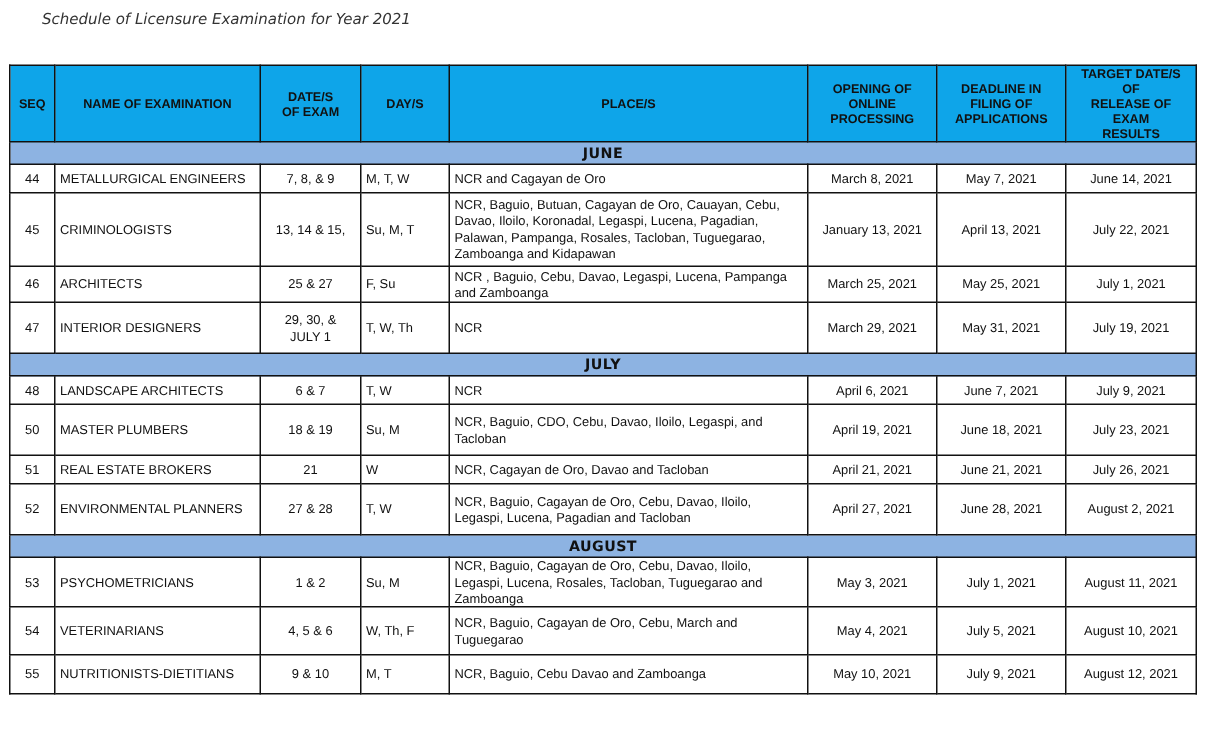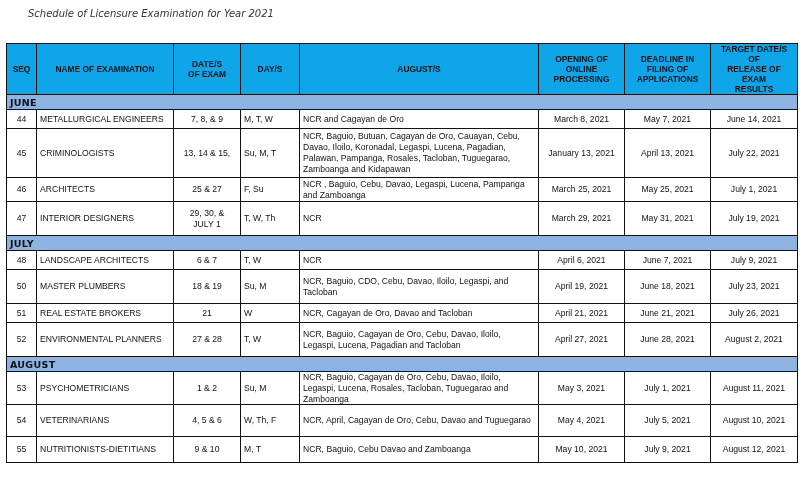--- a/index.html
+++ b/index.html
@@ -3,21 +3,21 @@
 <meta charset="utf-8">
 <style>
   * { box-sizing: border-box; margin: 0; padding: 0; }
   html, body { width: 804px; height: 490px; background: #ffffff; overflow: hidden; }
   body { font-family: "Liberation Sans", sans-serif; color: #111; position: relative; }
   .doc-header { position: absolute; left: 28px; top: 8px; font-family: "DejaVu Sans", sans-serif; font-style: italic; font-size: 10px; line-height: 11px; color: #333; }
   .doc-header b { font-weight: bold; color: #000; }
   table.sched { position: absolute; left: 6px; top: 43px; width: 791px; border-collapse: collapse; table-layout: fixed; font-size: 8.6px; }
   table.sched td, table.sched th { border: 1px solid #111; padding: 0 3px; vertical-align: middle; line-height: 10.8px; }
   table.sched thead th { background: #0ea5e9; font-weight: bold; text-align: center; font-size: 8.4px; line-height: 10px; height: 33px; }
-  table.sched tr.month td { background: #8db3e2; font-weight: 900; font-family: "DejaVu Sans", sans-serif; font-size: 9.5px; letter-spacing: 0.3px; height: 15px; line-height: 13px; }
+  table.sched tr.month td { background: #8db3e2; text-align: center; font-weight: 900; font-family: "DejaVu Sans", sans-serif; font-size: 9.5px; letter-spacing: 0.3px; height: 15px; line-height: 13px; }
   td.c { text-align: center; }
   td.l { text-align: left; }
   td.day-top { vertical-align: top; padding-top: 3px; }
   tr.r1 td { height: 19px; }
   tr.r2 td { height: 24px; }
   tr.r4 td { height: 49px; }
 </style>
 </head>
 <body>
 
@@ -35,21 +35,21 @@
       <col style="width:86px">
       <col style="width:86px">
       <col style="width:87px">
   </colgroup>
   <thead>
     <tr>
       <th>SEQ</th>
       <th>NAME OF EXAMINATION</th>
       <th><span>DATE/S</span><br><span>OF EXAM</span></th>
       <th>DAY/S</th>
-      <th>AUGUST/S</th>
+      <th>PLACE/S</th>
       <th><span>OPENING OF</span><br><span>ONLINE</span><br><span>PROCESSING</span></th>
       <th><span>DEADLINE IN</span><br><span>FILING OF</span><br><span>APPLICATIONS</span></th>
       <th><span>TARGET DATE/S OF</span><br><span>RELEASE OF EXAM</span><br><span>RESULTS</span></th>
     </tr>
   </thead>
   <tbody>
     <tr class="month">
         <td colspan="8">JUNE</td>
       </tr>
 
@@ -151,21 +151,21 @@
       <td class="l">NCR, Baguio, Cagayan de Oro, Cebu, Davao, Iloilo, Legaspi, Lucena, Rosales, Tacloban, Tuguegarao and Zamboanga</td>
       <td class="c">May 3, 2021</td>
       <td class="c">July 1, 2021</td>
       <td class="c">August 11, 2021</td>
     </tr>
     <tr class="r2" style="height:32px">
       <td class="c" style="height:32px">54</td>
       <td class="l">VETERINARIANS</td>
       <td class="c">4, 5 &amp; 6</td>
       <td class="l">W, Th, F</td>
-      <td class="l">NCR, April, Cagayan de Oro, Cebu, Davao and Tuguegarao</td>
+      <td class="l">NCR, Baguio, Cagayan de Oro, Cebu, March and Tuguegarao</td>
       <td class="c">May 4, 2021</td>
       <td class="c">July 5, 2021</td>
       <td class="c">August 10, 2021</td>
     </tr>
     <tr class="r2" style="height:26px">
       <td class="c" style="height:26px">55</td>
       <td class="l">NUTRITIONISTS-DIETITIANS</td>
       <td class="c">9 &amp; 10</td>
       <td class="l">M, T</td>
       <td class="l">NCR, Baguio, Cebu Davao and Zamboanga</td>

